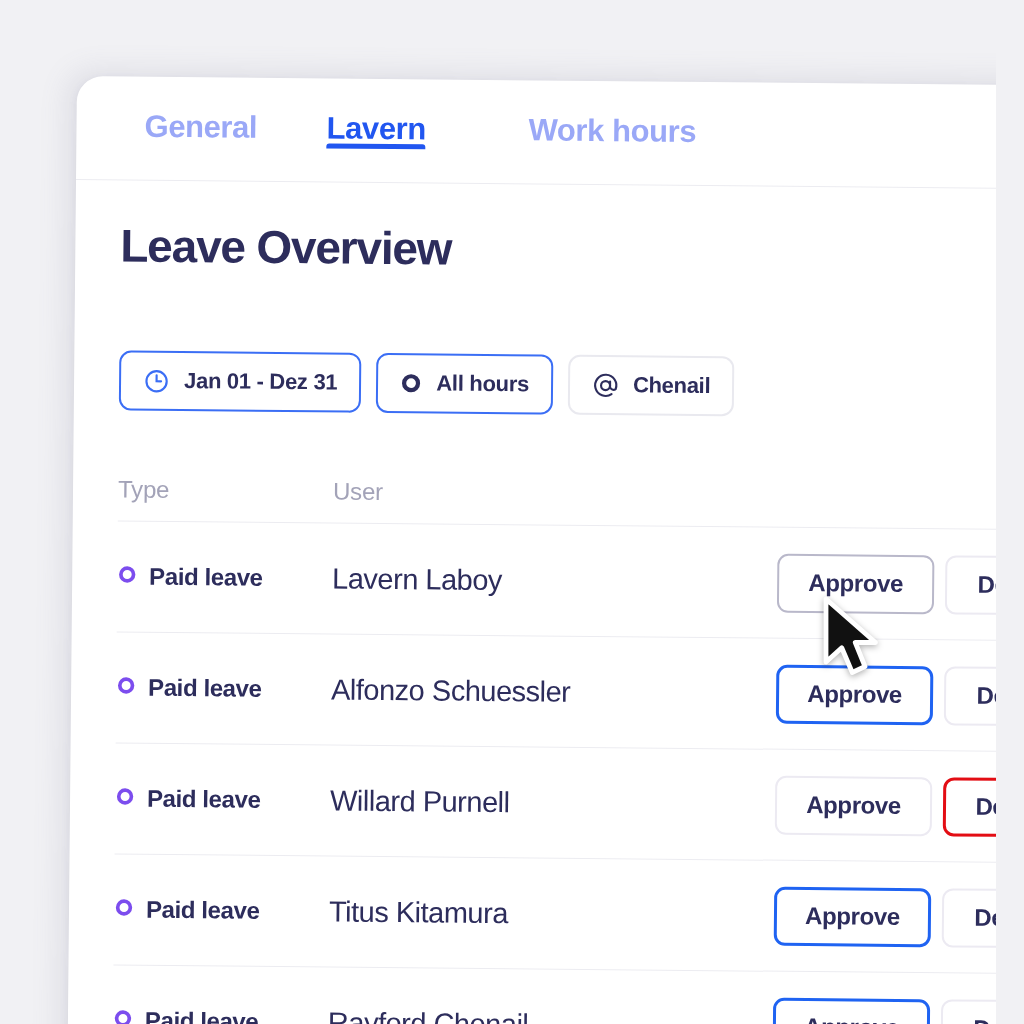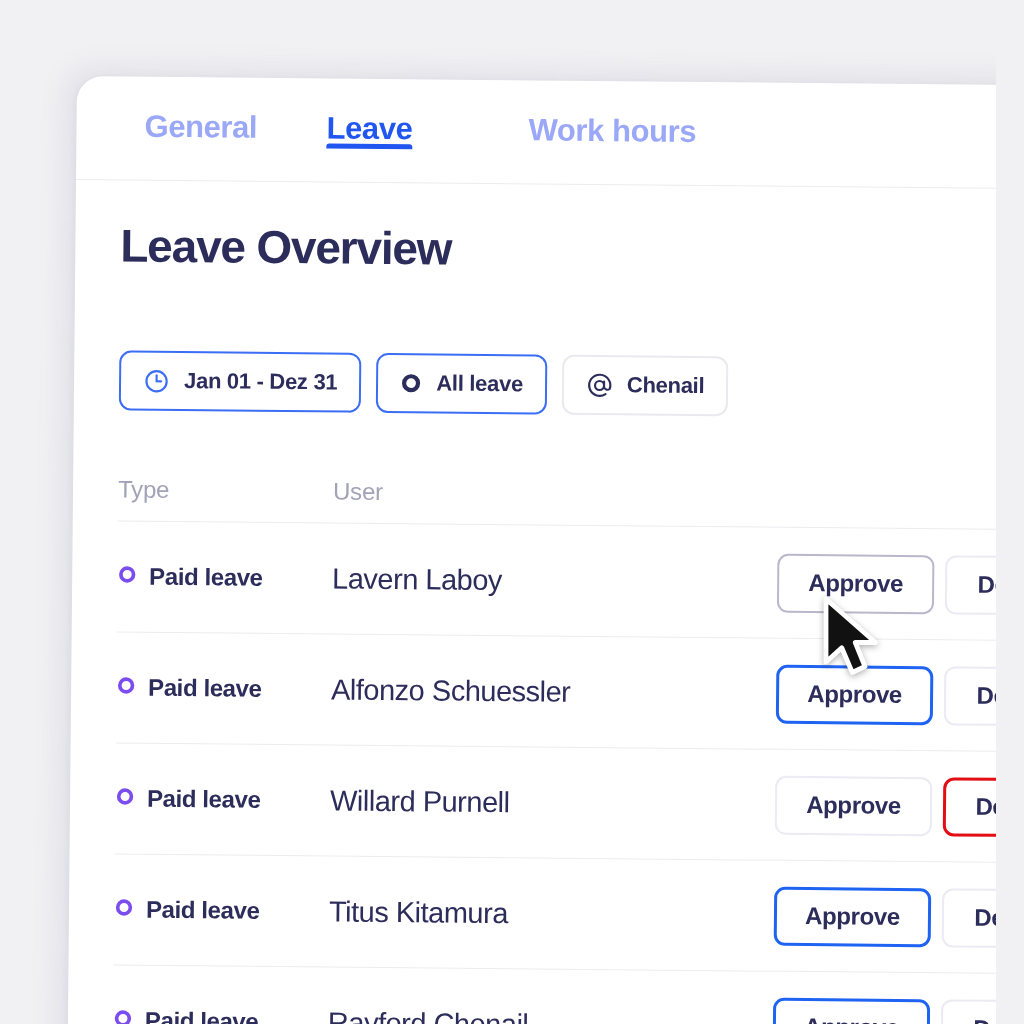--- a/index.html
+++ b/index.html
@@ -199,21 +199,21 @@
 
 <div id="stage">
 
   <div id="card">
 
     <div id="tabbar">
       <div class="tab" id="tab-0">
         <span>General</span>
       </div>
       <div class="tab active" id="tab-1">
-        <span>Leave</span>
+        <span>Lavern</span>
         <span class="tab-underline"></span>
       </div>
       <div class="tab" id="tab-2">
         <span>Work hours</span>
       </div>
     </div>
 
     <div id="page-title">Leave Overview</div>
 
     <div id="filters">
@@ -227,21 +227,21 @@
         </span>
         <span>Jan 01 - Dez 31</span>
       </div>
 
       <div class="chip selected">
         <span>
           <svg width="22" height="22" viewBox="0 0 24 24" fill="none" stroke="#2d2d5c" stroke-width="4.6">
             <circle cx="12" cy="12" r="7.6"></circle>
           </svg>
         </span>
-        <span>All leave</span>
+        <span>All hours</span>
       </div>
 
       <div class="chip">
         <span>
           <svg width="27" height="27" viewBox="0 0 24 24" fill="none" stroke="#2d2d5c" stroke-width="1.9" stroke-linecap="round">
             <circle cx="12" cy="12" r="4"></circle>
             <path d="M16 8.4 V13.2 a3.1 3.1 0 0 0 5.0 1.8 A9.4 9.4 0 1 0 17.4 19.6"></path>
           </svg>
         </span>
         <span>Chenail</span>

